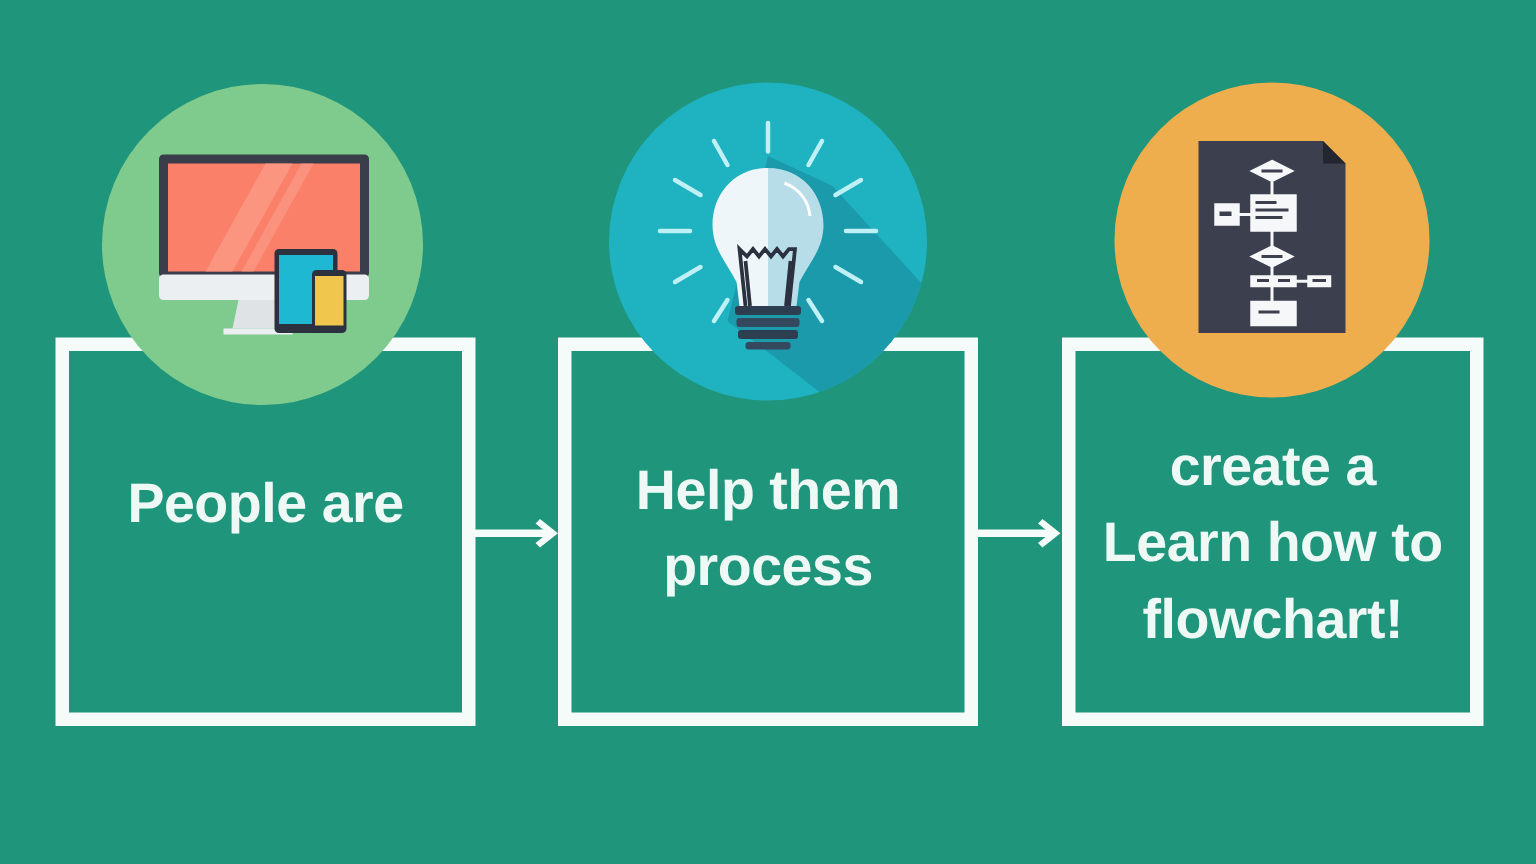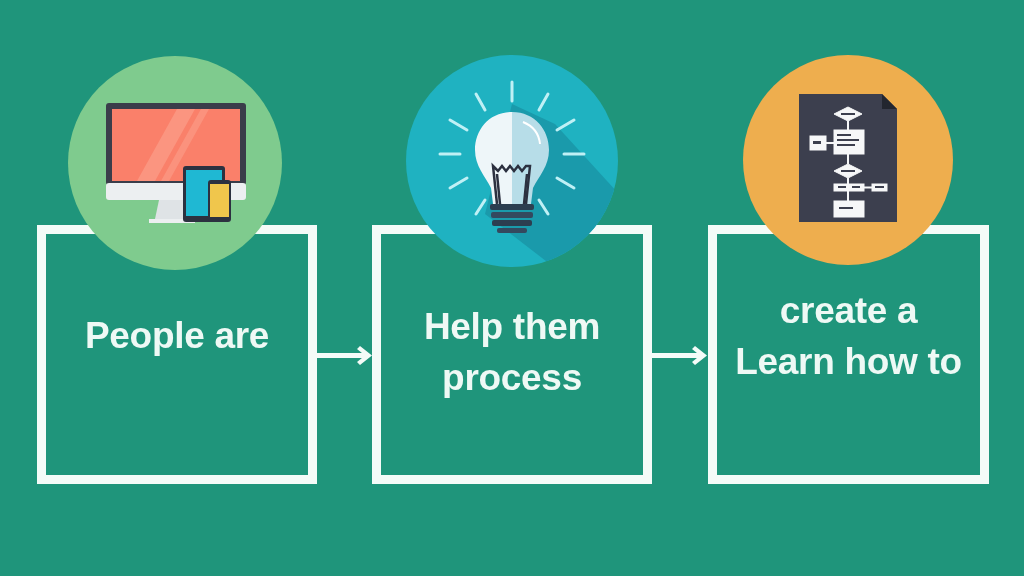--- a/index.html
+++ b/index.html
@@ -24,20 +24,21 @@
   <div class="box-text" style="top:51px;margin-top:16px;">
     <div>Help them</div>
     <div>process</div>
   </div>
 </div>
 
 <div class="box" style="left:708px; top:225px; width:281px; height:259px;">
   <div class="box-text" style="top:51px;">
     <div>create a</div>
     <div>Learn how to</div>
+    <div>flowchart!</div>
   </div>
 </div>
 
 <svg class="arrow" style="left:316px; top:343px;" width="60" height="24" viewBox="0 0 60 24">
   <rect x="0" y="10" width="50" height="5" fill="#f4fbf8"></rect>
   <path d="M44 3 L56 12.5 L44 22 L41 19 L49 12.5 L41 6 Z" fill="#f4fbf8"></path>
 </svg>
 <svg class="arrow" style="left:651px; top:343px;" width="60" height="24" viewBox="0 0 60 24">
   <rect x="0" y="10" width="50" height="5" fill="#f4fbf8"></rect>
   <path d="M44 3 L56 12.5 L44 22 L41 19 L49 12.5 L41 6 Z" fill="#f4fbf8"></path>

